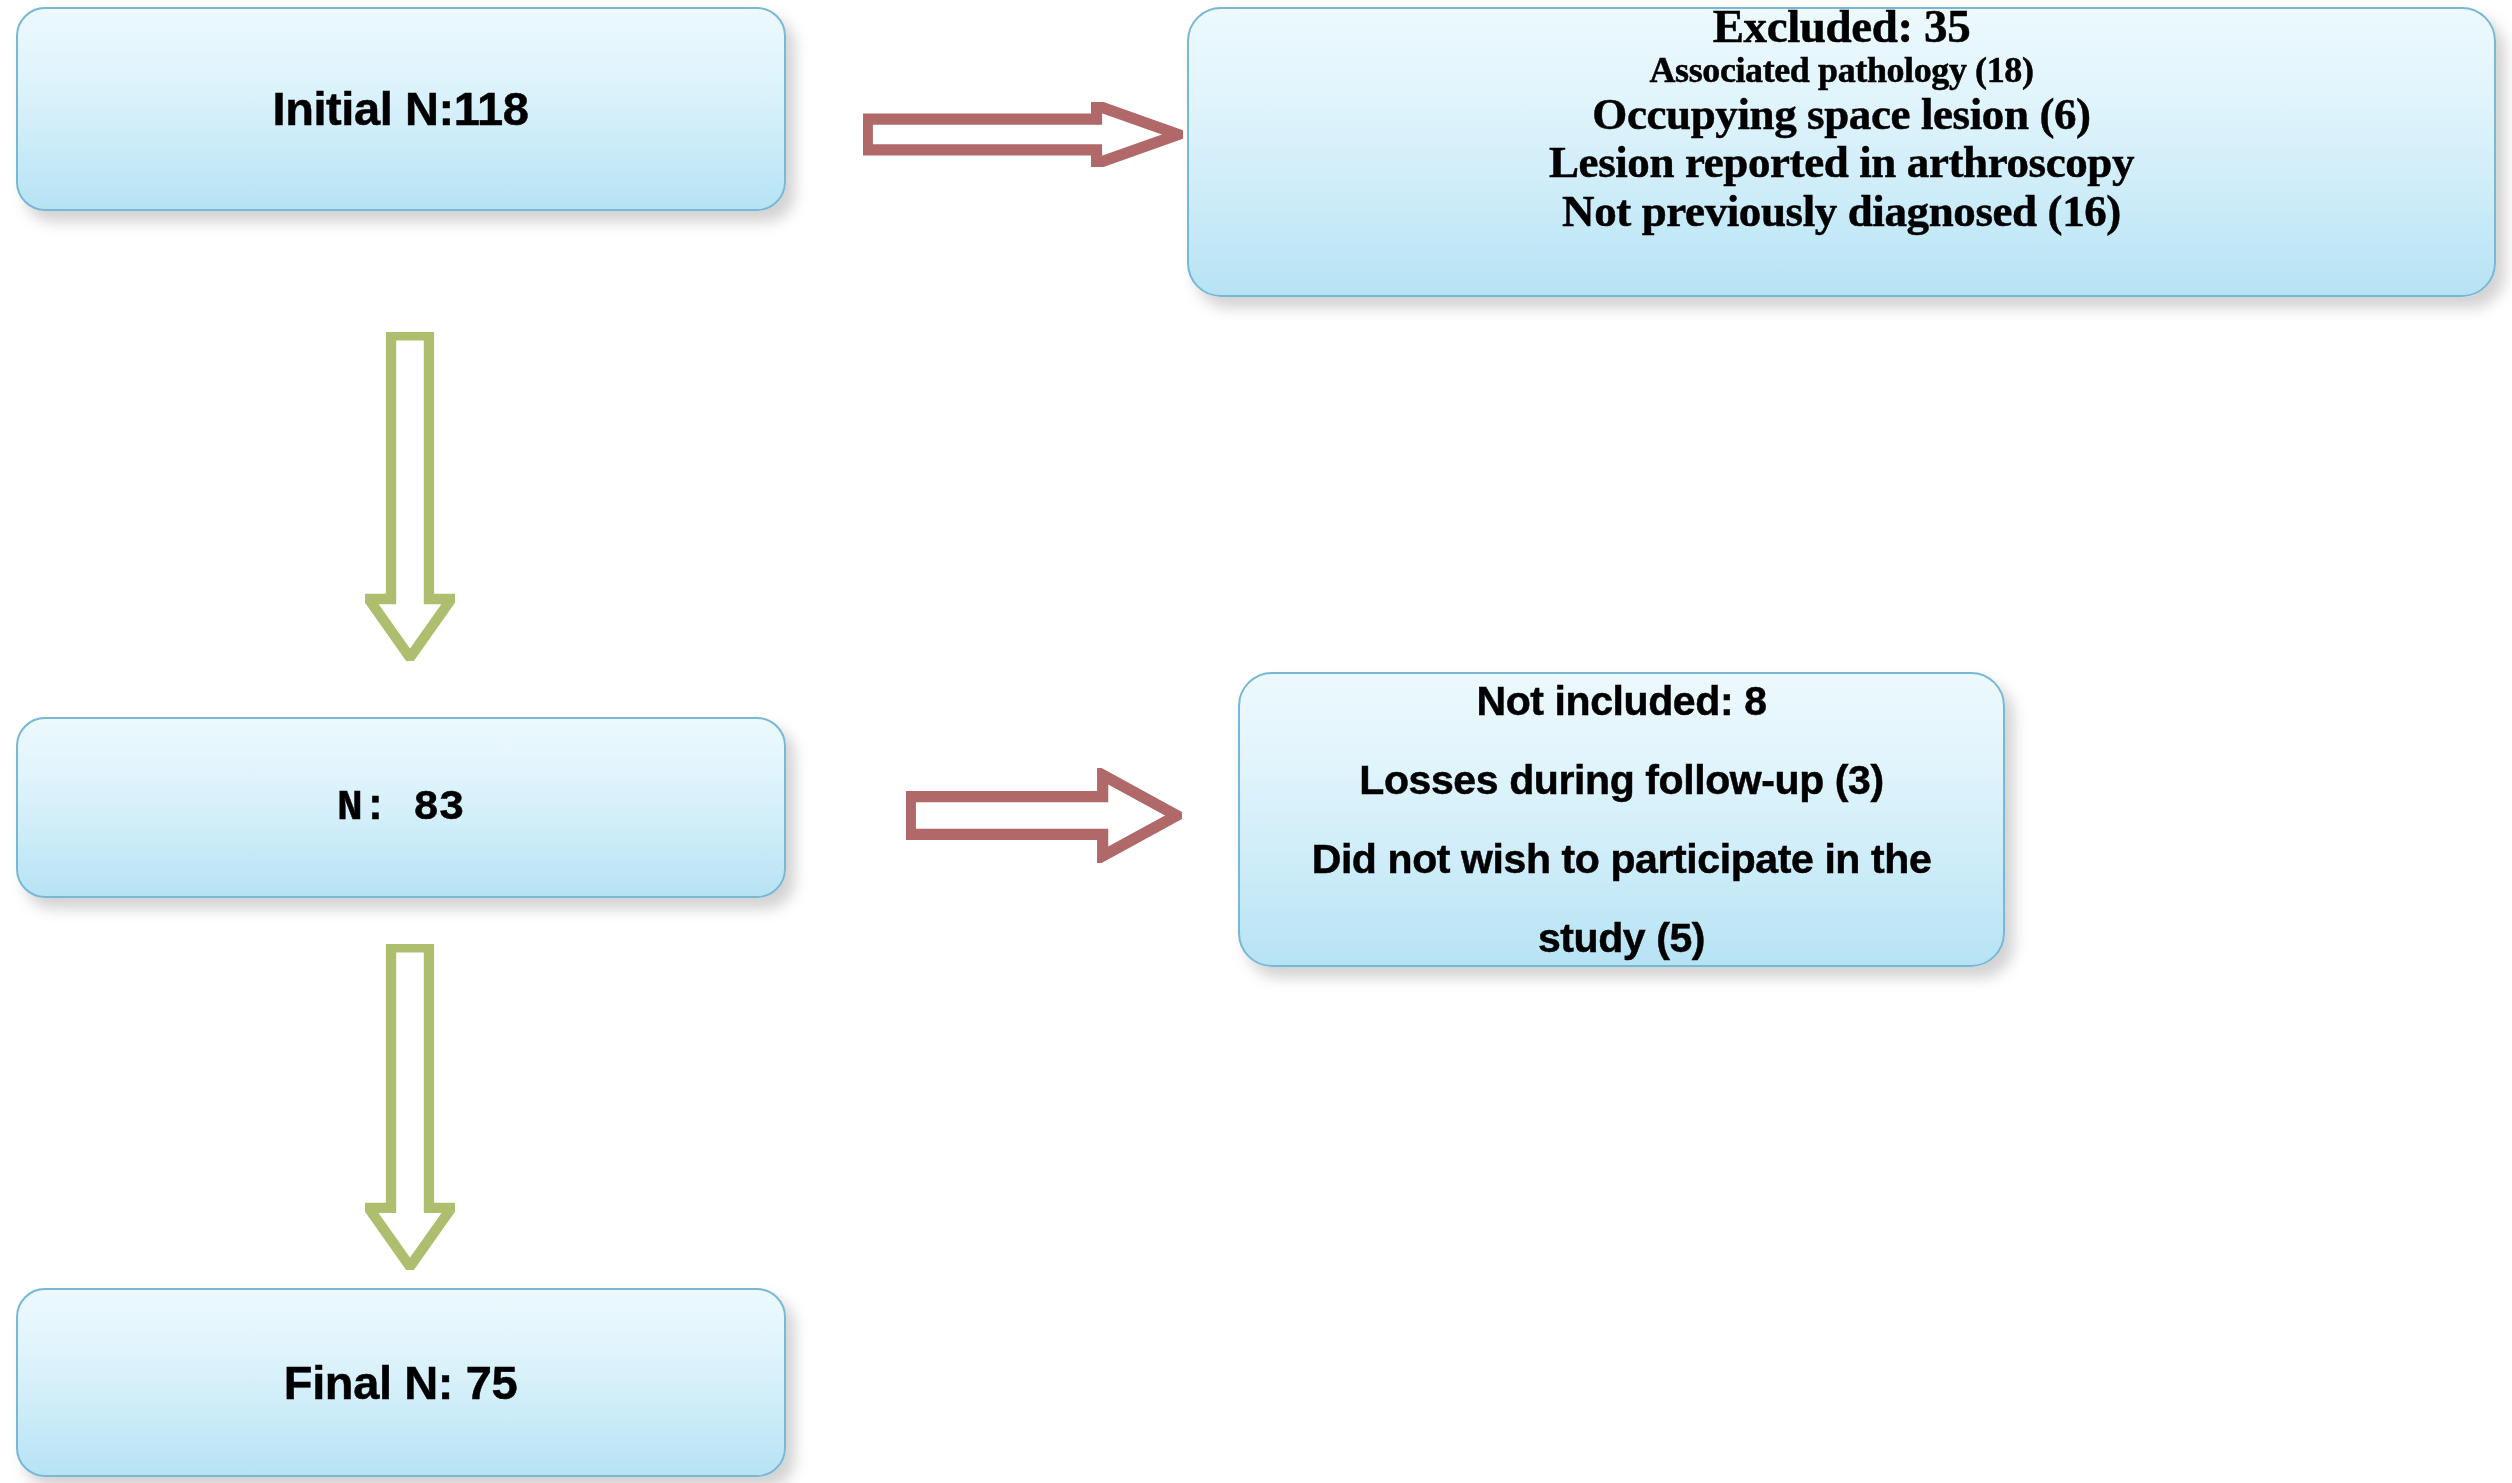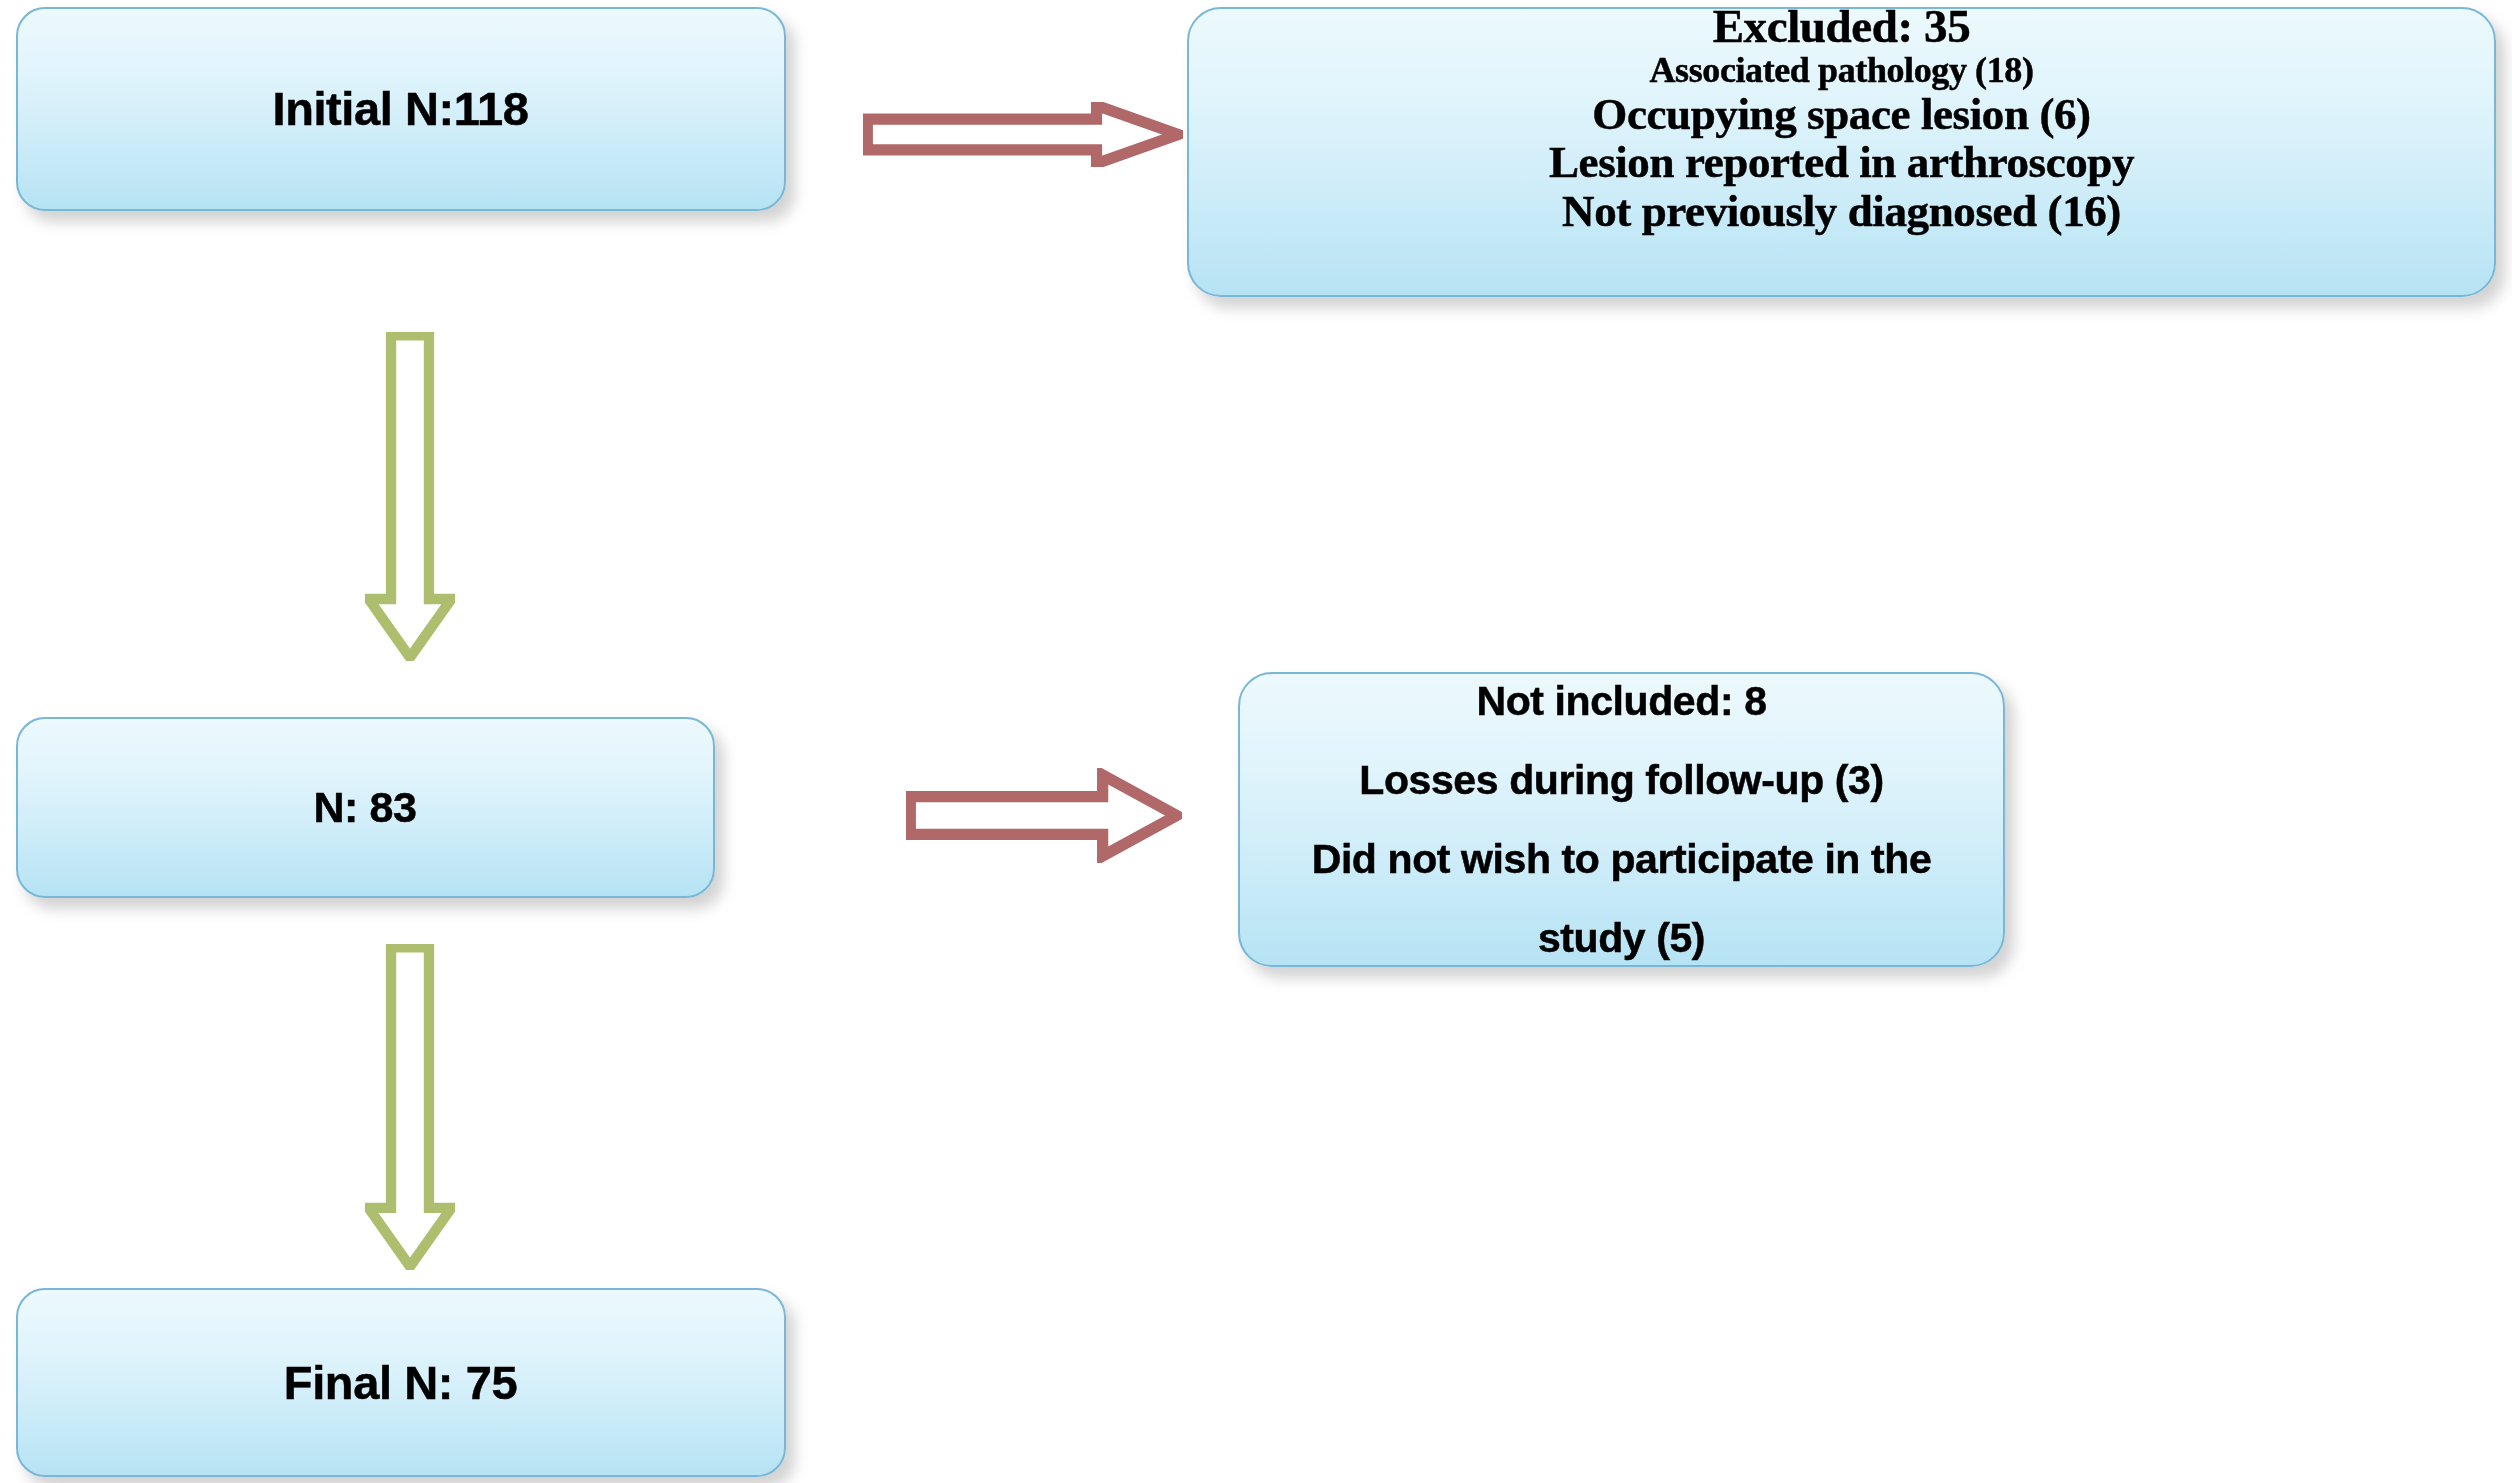--- a/index.html
+++ b/index.html
@@ -39,21 +39,21 @@
     display: block;
     color: #000000;
     font-weight: 700;
     letter-spacing: -0.4px;
     -webkit-text-stroke: 0.5px #000;
   }
 
   
   #node-initial      { left: 15.5px;   top: 6.9px;    width: 770px;  height: 204px; }
   #node-excluded     { left: 1187px; top: 6.9px;    width: 1309px; height: 290px; border-radius: 34px; font-family: Liberation Serif, serif; }
-  #node-n83          { left: 15.5px;   top: 717px;  width: 699px;  height: 181px; }
+  #node-n83          { left: 15.5px;   top: 717px;  width: 770px;  height: 181px; font-family: Liberation Mono, monospace; }
   #node-notincluded  { left: 1238px; top: 672px;  width: 767px;  height: 295px; border-radius: 34px; }
   #node-final        { left: 15.5px;   top: 1288px; width: 770px;  height: 189px; }
 
   
   #node-initial .line     { font-size: 47px; line-height: 1.1; }
   #node-n83 .line         { font-size: 43px; line-height: 1.1; }
   #node-final .line       { font-size: 47px; line-height: 1.1; }
 
   #node-excluded .l0 { font-size: 47px; line-height: 1.04; }
   #node-excluded .l1 { font-size: 36px; line-height: 1.06; }

